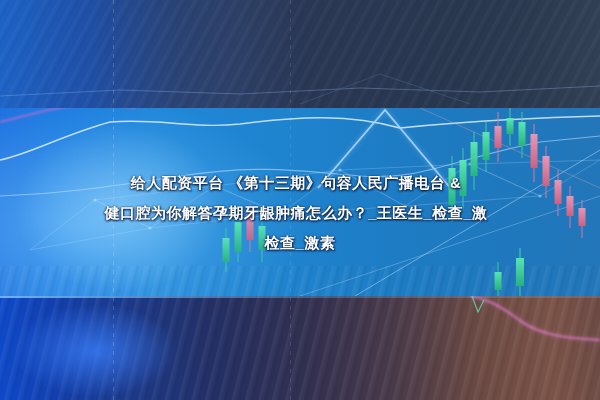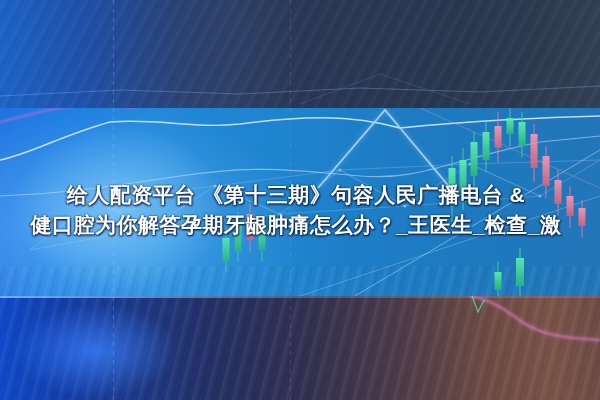--- a/index.html
+++ b/index.html
@@ -89,25 +89,25 @@
     background: repeating-linear-gradient(180deg, rgba(200,230,255,.45) 0 4px, rgba(200,230,255,0) 4px 9px);
     opacity:.5;
   }
 
   
   svg.art { position:absolute; left:0; top:0; width:600px; height:400px; }
 
   
   #headline {
     position: absolute;
-    left: 0; top: 180px;
+    left: 0; top: 168px;
     width: 600px;
     text-align: center;
     color: #ffffff;
-    font-size: 21px;
+    font-size: 15px;
     font-weight: bold;
     line-height: 30px;
     letter-spacing: .5px;
     text-shadow:
       0 0 2px rgba(10,30,70,.85),
       1px 1px 2px rgba(8,24,60,.9),
       -1px 1px 2px rgba(8,24,60,.55);
     white-space: nowrap;
   }
   #headline .ln { display:block; }
@@ -250,15 +250,16 @@
     <g clip-path="url(#clipBot)">
       <path d="M470,296 C492,300 506,310 522,322 C540,334 562,338 600,340" fill="none" stroke="#e36fd0" stroke-width="1.6" opacity=".9" filter="url(#soft)"></path>
       <path d="M470,296 C492,300 506,310 522,322 C540,334 562,338 600,340" fill="none" stroke="#f3a8e6" stroke-width="3.5" opacity=".18" filter="url(#soft2)"></path>
       <path d="M472,296 L478,312 L484,300" fill="none" stroke="#5fe3b4" stroke-width="1.2" opacity=".8"></path>
     </g>
   </svg>
 
   <div id="headline">
     <span class="ln ln1">给人配资平台 《第十三期》句容人民广播电台 &amp;</span>
     <span class="ln ln2">健口腔为你解答孕期牙龈肿痛怎么办？_王医生_检查_激</span>
+    <span class="ln ln3">检查_激素</span>
   </div>
 
 </div>
 
 </body></html>

